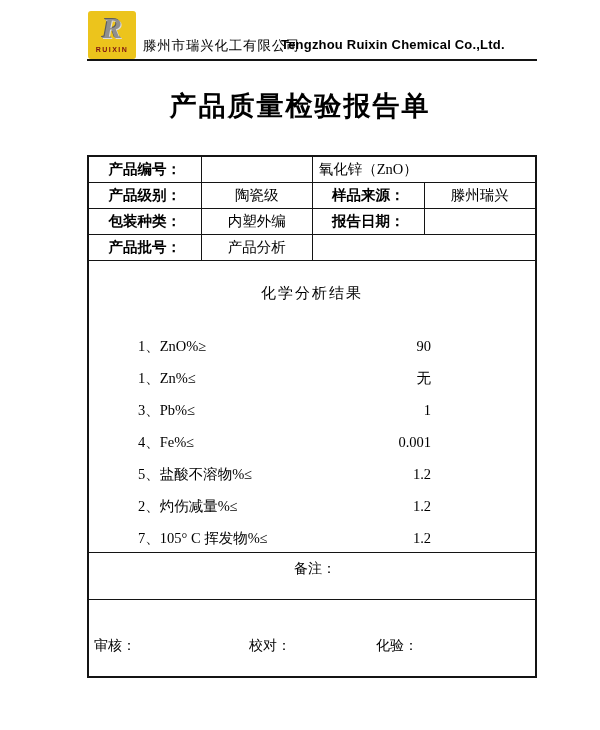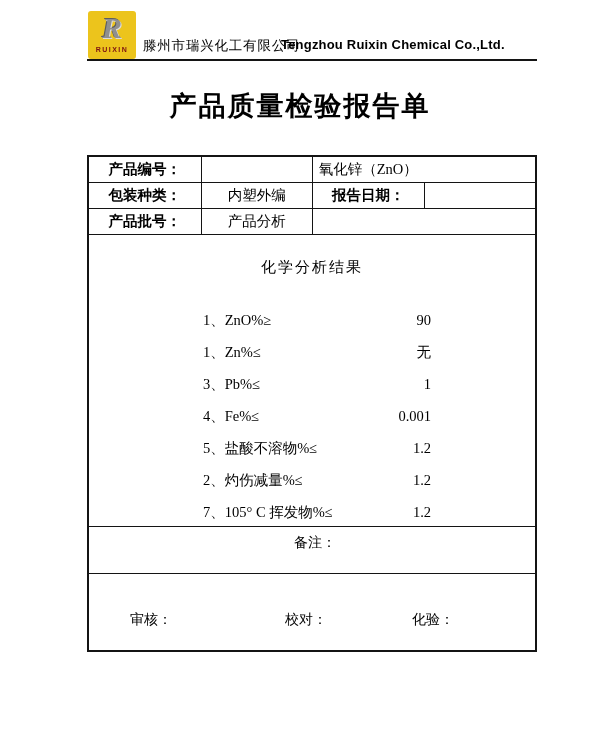--- a/index.html
+++ b/index.html
@@ -79,34 +79,34 @@
 
   .analysis { height:292px; border-bottom:1px solid #141414; }
   .analysis-title {
     text-align:center; padding-top:23px;
     font-size:15px; letter-spacing:2px;
   }
   .analysis-list { margin-top:27px; }
   .analysis-item {
     display:flex; justify-content:space-between; align-items:center;
     height:32px;
-    padding-left:114px; padding-right:104px;
+    padding-left:49px; padding-right:104px;
     font-size:14.5px;
   }
   .item-name { text-align:left; }
   .item-value { text-align:right; }
 
   .remarks {
     height:47px; border-bottom:1px solid #141414;
     padding:7px 0 0 6px;
     font-size:14px;
     text-align:center;
   }
   .signoff { position:relative; height:76px; font-size:14px; }
-  .signoff span { position:absolute; top:37px;margin-left:36px; }
+  .signoff span { position:absolute; top:37px; }
   .sig-review    { left:5px; }
   .sig-proofread { left:160px; }
   .sig-test      { left:287px; }
 </style>
 </head>
 <body>
 
 <div class="page">
 
   <div class="logo">
@@ -120,20 +120,26 @@
   <div class="report-title">产品质量检验报告单</div>
 
   <div class="report-table">
 
     <div class="info-row">
       <div class="cell lab">产品编号：</div>
       <div class="cell val"></div>
       <div class="cell val">氧化锌（ZnO）</div>
     </div>
 
+    <div class="info-row">
+      <div class="cell lab">产品级别：</div>
+      <div class="cell val">陶瓷级</div>
+      <div class="cell lab">样品来源：</div>
+      <div class="cell val">滕州瑞兴</div>
+    </div>
 
     <div class="info-row">
       <div class="cell lab">包装种类：</div>
       <div class="cell val">内塑外编</div>
       <div class="cell lab">报告日期：</div>
       <div class="cell val"></div>
     </div>
 
     <div class="info-row">
       <div class="cell lab">产品批号：</div>

